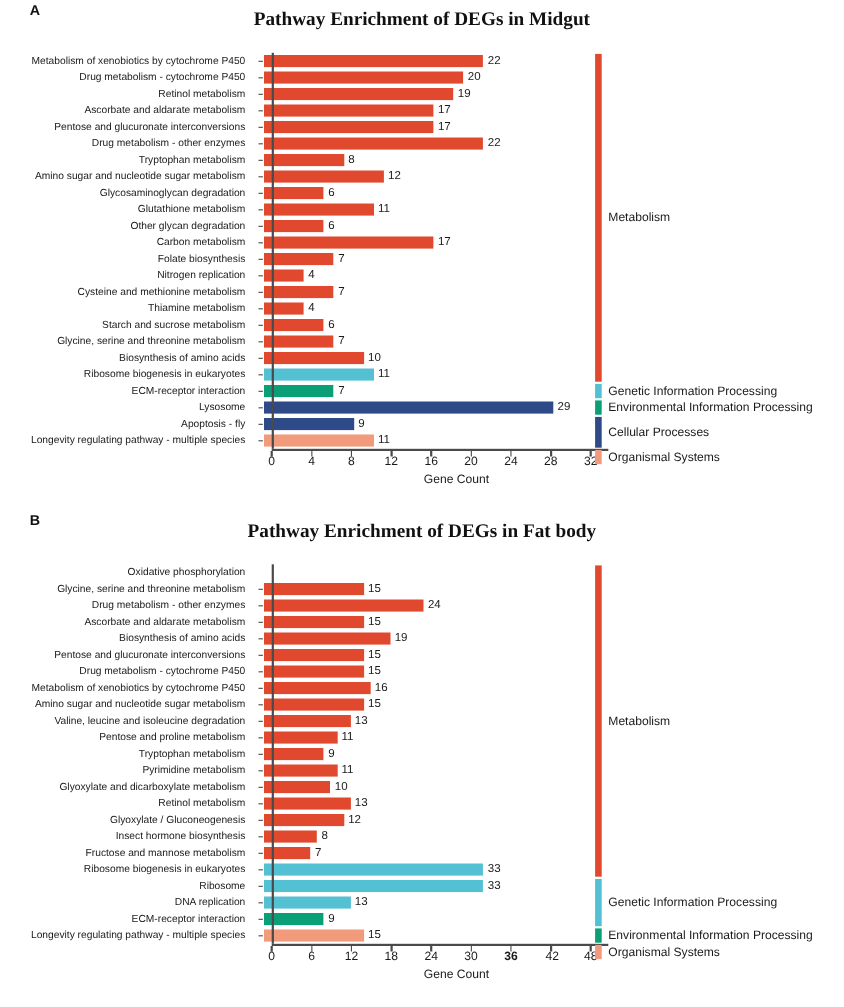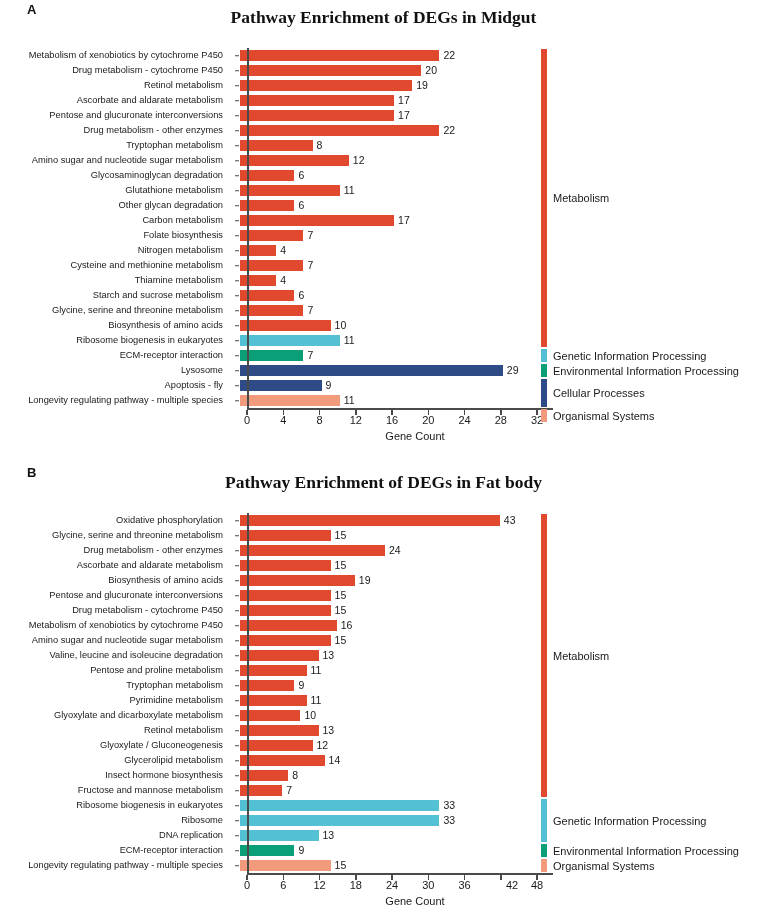--- a/index.html
+++ b/index.html
@@ -148,21 +148,21 @@
           </div>
         </div>
         <div class="row">
           <div class="ylabel">Folate biosynthesis</div>
           <div class="track">
             <div class="bar" style="width: 63.4px; background: rgb(225, 73, 47);"></div>
             <span class="val">7</span>
           </div>
         </div>
         <div class="row">
-          <div class="ylabel">Nitrogen metabolism</div>
+          <div class="ylabel">Nitrogen replication</div>
           <div class="track">
             <div class="bar" style="width: 36.3px; background: rgb(225, 73, 47);"></div>
             <span class="val">4</span>
           </div>
         </div>
         <div class="row">
           <div class="ylabel">Cysteine and methionine metabolism</div>
           <div class="track">
             <div class="bar" style="width: 63.4px; background: rgb(225, 73, 47);"></div>
             <span class="val">7</span>
@@ -270,24 +270,20 @@
   </div>
 </section>
 
 <section class="panel" id="panelB">
   <div class="panel-letter">B</div>
   <div class="panel-title">Pathway Enrichment of DEGs in Fat body</div>
   <div class="chart">
     <div class="rows">
         <div class="row">
           <div class="ylabel">Oxidative phosphorylation</div>
-          <div class="track">
-            <div class="bar" style="width: 259.8px; background: rgb(225, 73, 47);"></div>
-            <span class="val">43</span>
-          </div>
         </div>
         <div class="row">
           <div class="ylabel">Glycine, serine and threonine metabolism</div>
           <div class="track">
             <div class="bar" style="width: 90.6px; background: rgb(225, 73, 47);"></div>
             <span class="val">15</span>
           </div>
         </div>
         <div class="row">
           <div class="ylabel">Drug metabolism - other enzymes</div>
@@ -378,27 +374,20 @@
           <div class="track">
             <div class="bar" style="width: 78.5px; background: rgb(225, 73, 47);"></div>
             <span class="val">13</span>
           </div>
         </div>
         <div class="row">
           <div class="ylabel">Glyoxylate / Gluconeogenesis</div>
           <div class="track">
             <div class="bar" style="width: 72.5px; background: rgb(225, 73, 47);"></div>
             <span class="val">12</span>
-          </div>
-        </div>
-        <div class="row">
-          <div class="ylabel">Glycerolipid metabolism</div>
-          <div class="track">
-            <div class="bar" style="width: 84.6px; background: rgb(225, 73, 47);"></div>
-            <span class="val">14</span>
           </div>
         </div>
         <div class="row">
           <div class="ylabel">Insect hormone biosynthesis</div>
           <div class="track">
             <div class="bar" style="width: 48.3px; background: rgb(225, 73, 47);"></div>
             <span class="val">8</span>
           </div>
         </div>
         <div class="row">
@@ -451,23 +440,23 @@
         <div class="ticklabel" style="left: 36.25px;">6</div>
         <div class="tick" style="left: 71.75px;"></div>
         <div class="ticklabel" style="left: 72.5px;">12</div>
         <div class="tick" style="left: 108px;"></div>
         <div class="ticklabel" style="left: 108.75px;">18</div>
         <div class="tick" style="left: 144.25px;"></div>
         <div class="ticklabel" style="left: 145px;">24</div>
         <div class="tick" style="left: 180.5px;"></div>
         <div class="ticklabel" style="left: 181.25px;">30</div>
         <div class="tick" style="left: 216.75px;"></div>
-        <div class="ticklabel" style="left: 217.5px;">36</div>
+        <div class="ticklabel" style="left: 217.5px; font-weight: bold;">36</div>
         <div class="tick" style="left: 253px;"></div>
-        <div class="ticklabel" style="left: 265px;">42</div>
+        <div class="ticklabel" style="left: 255px;">42</div>
         <div class="tick" style="left: 289.25px;"></div>
         <div class="ticklabel" style="left: 290px;">48</div>
       </div>
     <div class="xlabel">Gene Count</div>
     <div class="strip" style="height: 360px;">
         <div class="seg" style="top: 1px; height: 283px; background: rgb(225, 73, 47);"></div>
         <div class="seg" style="top: 286px; height: 43px; background: rgb(83, 192, 211);"></div>
         <div class="seg" style="top: 331px; height: 13px; background: rgb(11, 159, 119);"></div>
         <div class="seg" style="top: 346px; height: 13px; background: rgb(242, 154, 124);"></div>
       </div>

